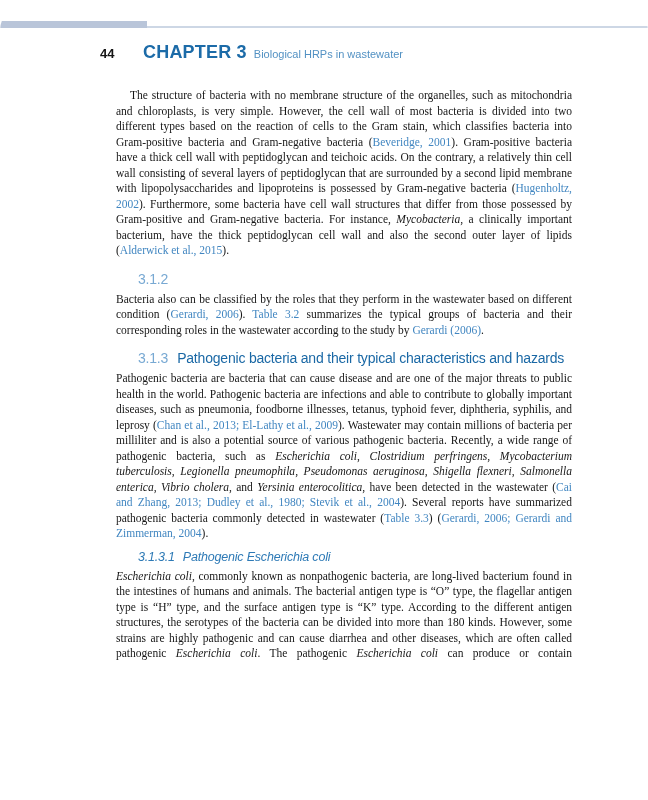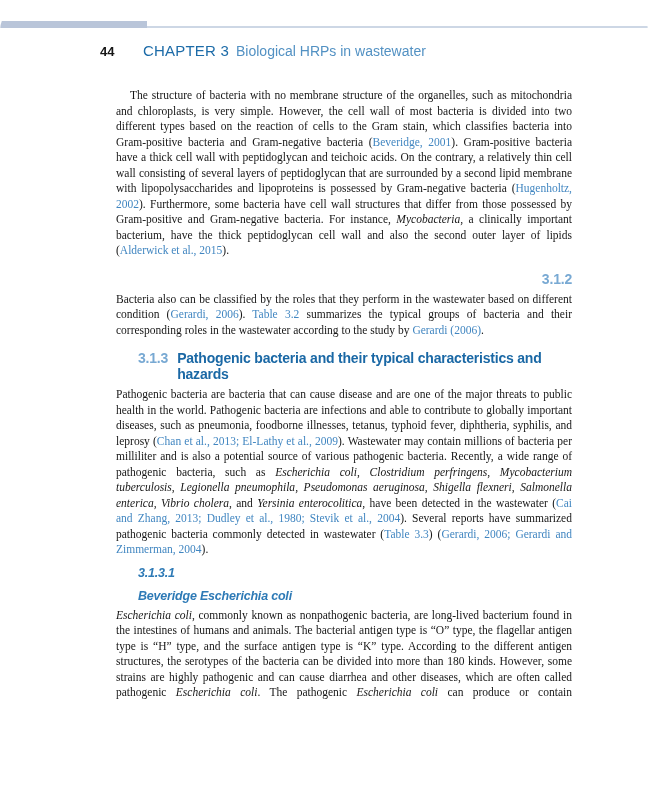--- a/index.html
+++ b/index.html
@@ -17,46 +17,46 @@
   }
   .header {
     position:absolute; left:100px; top:42px; display:flex; align-items:baseline;
     font-family:"Liberation Sans", sans-serif; white-space:nowrap;
   }
   .pagenum {
     font-weight:bold; font-size:13px; color:var(--body-text, #161616);
     width:43px; display:inline-block;
   }
   .chlabel {
-    font-weight:normal; font-size:15px; letter-spacing:0.2px;
+    font-weight:bold; font-size:18px; letter-spacing:0.2px;
     color:var(--chapter-label-blue, #1c6ba8);
   }
   .chtitle {
-    font-size:14px; margin-left:7px;
+    font-size:11px; margin-left:7px;
     color:var(--chapter-title-blue, #5291c3);
   }
   .content {
     position:absolute; left:116px; top:88px; width:456px;
     font-size:11.5px; line-height:15.5px; color:var(--body-text, #161616);
   }
   p.body { margin:0; text-align:justify; }
   p.indent { text-indent:14px; }
   .ri { font-style:italic; }
   .rl { color:var(--link-blue, #4186c1); }
   h2.sec, h3.subsec {
     display:flex; margin:0; font-family:"Liberation Sans", sans-serif;
-    font-weight:bold; letter-spacing:-0.2px;justify-content:flex-end;
+    font-weight:normal; letter-spacing:-0.2px;
   }
   h2.sec { gap:9px; font-size:14px; line-height:16px; margin:12px 0 5px 22px; }
   h2.mt16 { }
   h2.sec .secnum { color:var(--section-number-blue, #78a9d3); flex:none; }
   h2.sec .sectitle { color:var(--section-title-blue, #1a68a5); max-width:404px; }
   h3.subsec {
     gap:8px; font-size:12.5px; line-height:15px; font-style:italic;
-    margin:8px 0 4px 22px; color:var(--subsection-blue, #2e7ab6);flex-direction:column;
+    margin:8px 0 4px 22px; color:var(--subsection-blue, #2e7ab6);
   }
   p.last-justify { text-align-last:justify; }
 </style>
 </head>
 <body>
 
 <div class="page">
   <div class="top-bar"></div>
   <div class="top-rule"></div>
 
@@ -75,17 +75,17 @@
     <p class="body"><span class="rn">Bacteria also can be classified by the roles that they perform in the wastewater based on different condition (</span><span class="rl">Gerardi, 2006</span><span class="rn">). </span><span class="rl">Table 3.2</span><span class="rn"> summarizes the typical groups of bacteria and their corresponding roles in the wastewater according to the study by </span><span class="rl">Gerardi (2006)</span><span class="rn">.</span></p>
 
     <h2 class="sec mt16">
       <span class="secnum">3.1.3</span>
       <span class="sectitle">Pathogenic bacteria and their typical characteristics and hazards</span>
     </h2>
     <p class="body"><span class="rn">Pathogenic bacteria are bacteria that can cause disease and are one of the major threats to public health in the world. Pathogenic bacteria are infections and able to contribute to globally important diseases, such as pneumonia, foodborne illnesses, tetanus, typhoid fever, diphtheria, syphilis, and leprosy (</span><span class="rl">Chan et al., 2013; El-Lathy et al., 2009</span><span class="rn">). Wastewater may contain millions of bacteria per milliliter and is also a potential source of various pathogenic bacteria. Recently, a wide range of pathogenic bacteria, such as </span><span class="ri">Escherichia coli</span><span class="rn">, </span><span class="ri">Clostridium perfringens</span><span class="rn">, </span><span class="ri">Mycobacterium tuberculosis</span><span class="rn">, </span><span class="ri">Legionella pneumophila</span><span class="rn">, </span><span class="ri">Pseudomonas aeruginosa</span><span class="rn">, </span><span class="ri">Shigella flexneri</span><span class="rn">, </span><span class="ri">Salmonella enterica</span><span class="rn">, </span><span class="ri">Vibrio cholera</span><span class="rn">, and </span><span class="ri">Yersinia enterocolitica</span><span class="rn">, have been detected in the wastewater (</span><span class="rl">Cai and Zhang, 2013; Dudley et al., 1980; Stevik et al., 2004</span><span class="rn">). Several reports have summarized pathogenic bacteria commonly detected in wastewater (</span><span class="rl">Table 3.3</span><span class="rn">) (</span><span class="rl">Gerardi, 2006; Gerardi and Zimmerman, 2004</span><span class="rn">).</span></p>
 
     <h3 class="subsec">
       <span class="subnum">3.1.3.1</span>
-      <span class="subtitle">Beveridge Escherichia coli</span>
+      <span class="subtitle">Pathogenic Escherichia coli</span>
     </h3>
     <p class="body last-justify"><span class="ri">Escherichia coli</span><span class="rn">, commonly known as nonpathogenic bacteria, are long-lived bacterium found in the intestines of humans and animals. The bacterial antigen type is “O” type, the flagellar antigen type is “H” type, and the surface antigen type is “K” type. According to the different antigen structures, the serotypes of the bacteria can be divided into more than 180 kinds. However, some strains are highly pathogenic and can cause diarrhea and other diseases, which are often called pathogenic </span><span class="ri">Escherichia coli</span><span class="rn">. The pathogenic </span><span class="ri">Escherichia coli</span><span class="rn"> can produce or contain</span></p>
   </div>
 </div>
 
 </body></html>

